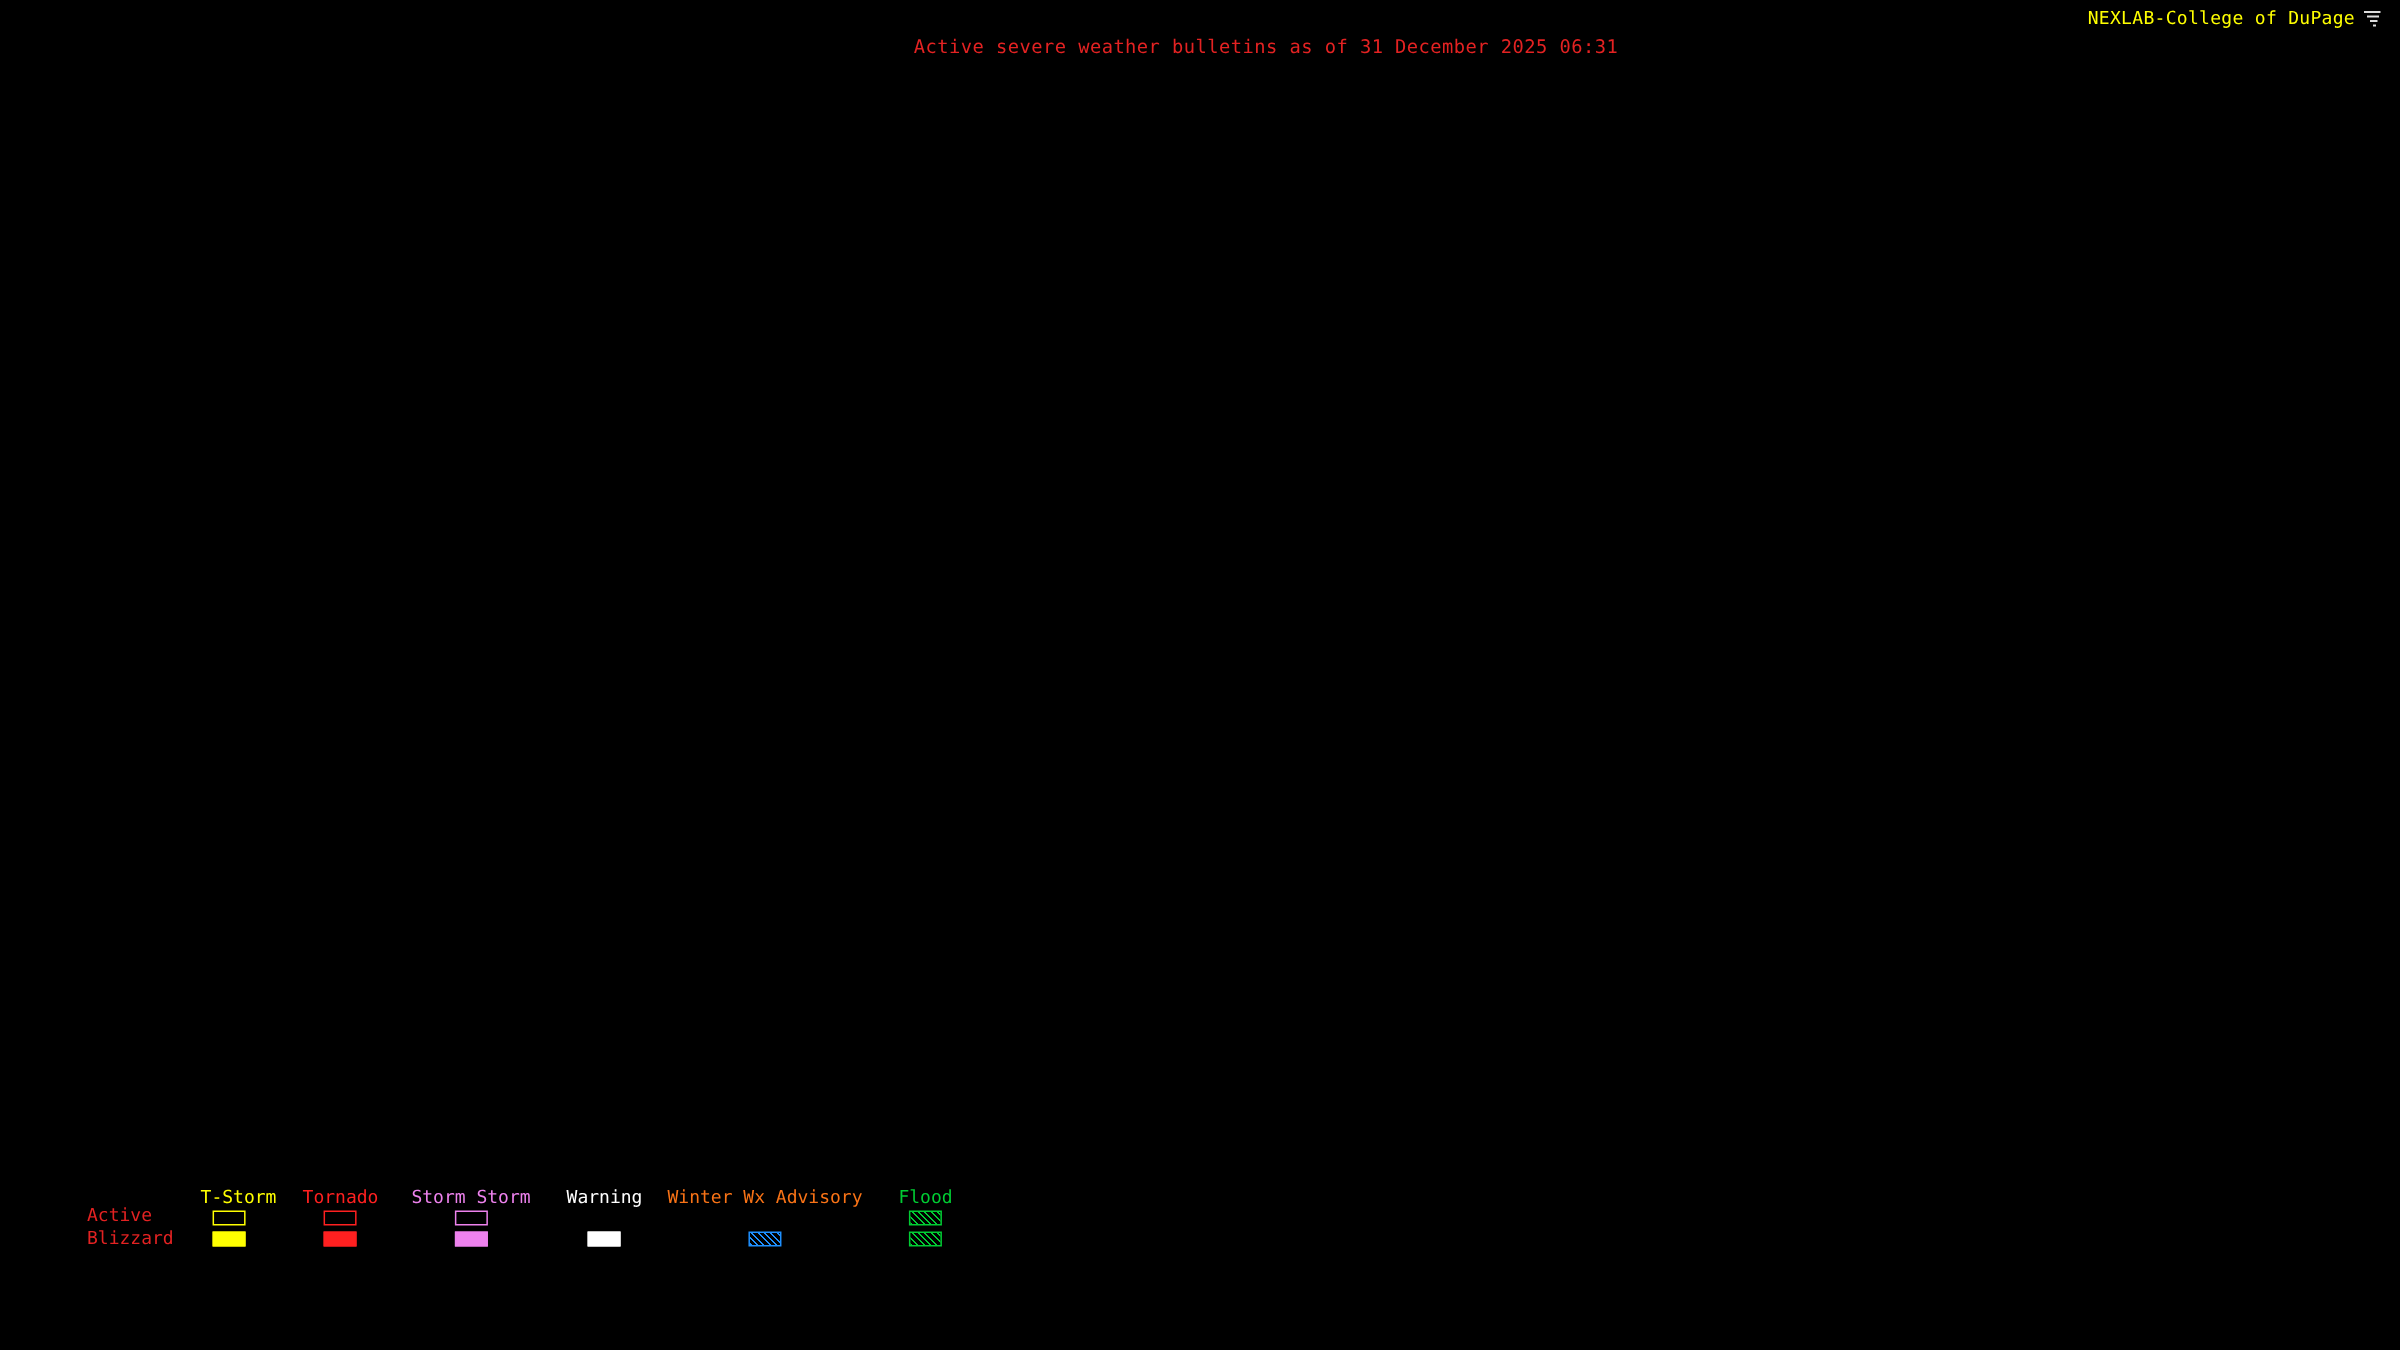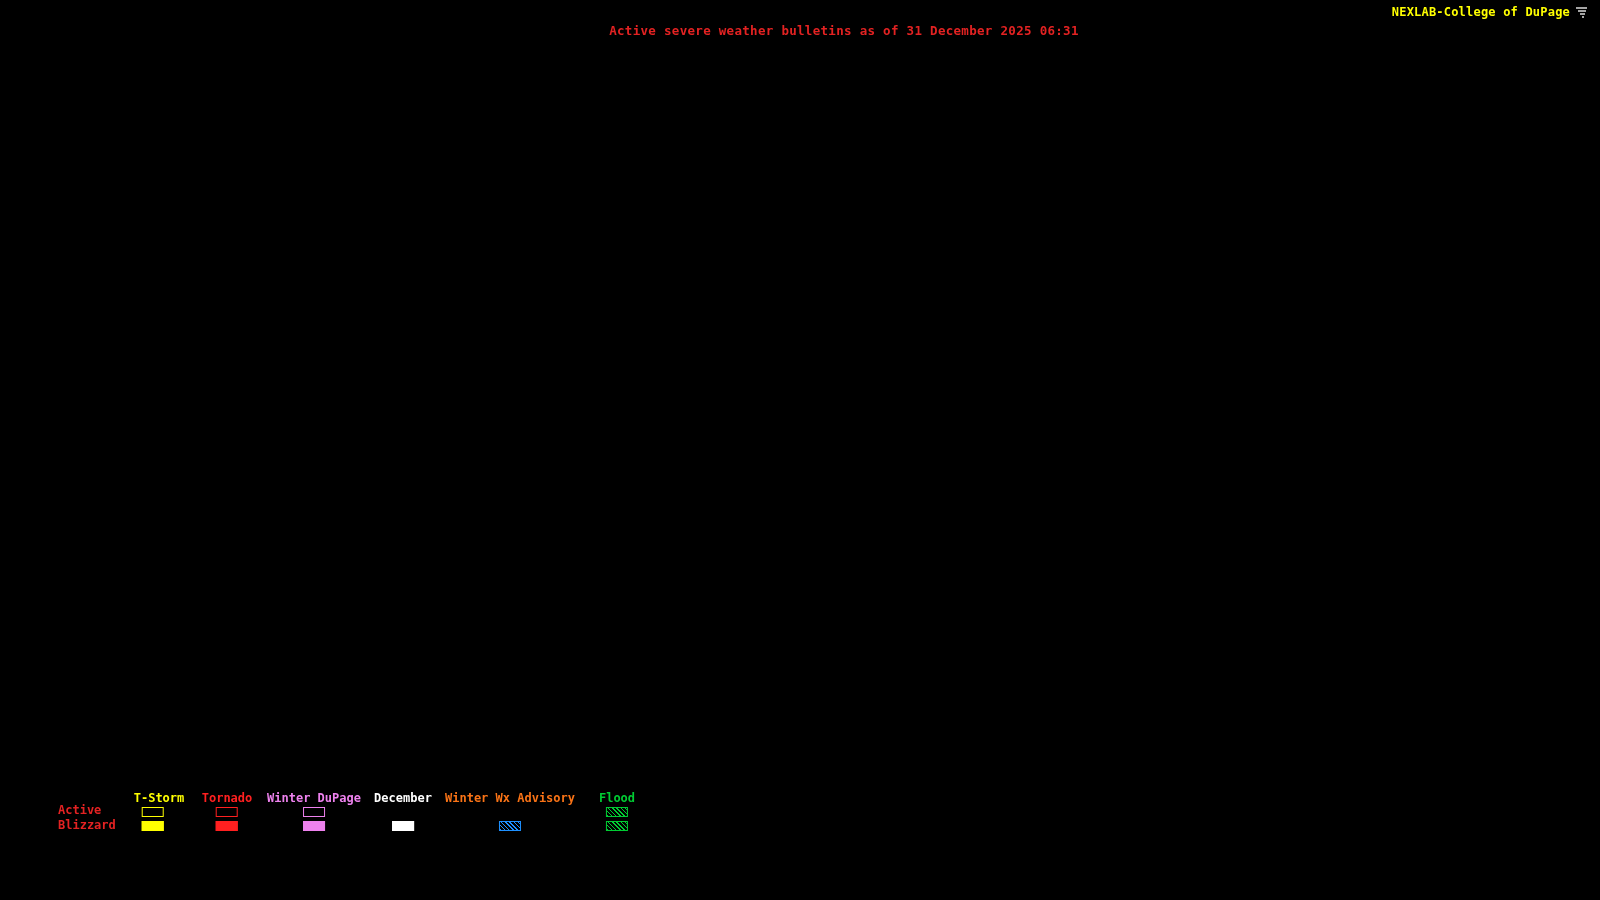--- a/index.html
+++ b/index.html
@@ -1,19 +1,18 @@
 <!DOCTYPE html>
 <html><head>
 <meta charset="utf-8">
 <style>
   html,body{margin:0;padding:0;background:#000;}
   .screen{
     position:relative;width:1600px;height:863px;background:#000;overflow:hidden;
     font-family:"DejaVu Sans Mono",monospace;
-    font-weight:bold;
   }
   .map-area{position:absolute;inset:0;background:#000;}
   .brand{
     position:absolute;top:5px;right:12px;display:flex;align-items:center;gap:5px;
     font-size:12px;letter-spacing:0.2px;white-space:nowrap;
   }
   .brand-logo{display:inline-block;width:13px;height:13px;}
   .title{
     position:absolute;top:23px;left:0;width:100%;text-align:center;
     font-size:12.5px;letter-spacing:0.3px;white-space:nowrap;padding-left:44px;
@@ -61,30 +60,30 @@
         <div class="legend-col" style="left: 227px;">
           <div class="legend-label" style="color: rgb(255, 32, 32);">Tornado</div>
           <div class="legend-cell">
             <span class="swatch" style="border-color: rgb(255, 32, 32);"></span>
           </div>
           <div class="legend-cell">
             <span class="swatch" style="background: rgb(255, 32, 32); border-color: rgb(255, 32, 32);"></span>
           </div>
         </div>
         <div class="legend-col" style="left: 314px;">
-          <div class="legend-label" style="color: rgb(238, 130, 238);">Winter DuPage</div>
+          <div class="legend-label" style="color: rgb(238, 130, 238);">Storm Storm</div>
           <div class="legend-cell">
             <span class="swatch" style="border-color: rgb(238, 130, 238);"></span>
           </div>
           <div class="legend-cell">
             <span class="swatch" style="background: rgb(238, 130, 238); border-color: rgb(238, 130, 238);"></span>
           </div>
         </div>
         <div class="legend-col" style="left: 403px;">
-          <div class="legend-label" style="color: rgb(255, 255, 255);">December</div>
+          <div class="legend-label" style="color: rgb(255, 255, 255);">Warning</div>
           <div class="legend-cell">
             <span class="swatch" style="visibility: hidden;"></span>
           </div>
           <div class="legend-cell">
             <span class="swatch" style="background: rgb(255, 255, 255); border-color: rgb(255, 255, 255);"></span>
           </div>
         </div>
         <div class="legend-col" style="left: 510px;">
           <div class="legend-label" style="color: #f97316;">Winter Wx Advisory</div>
           <div class="legend-cell">

